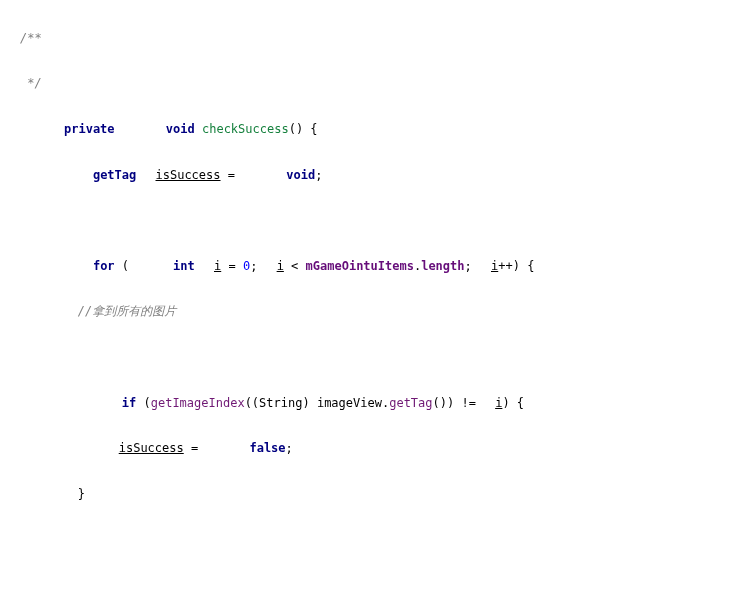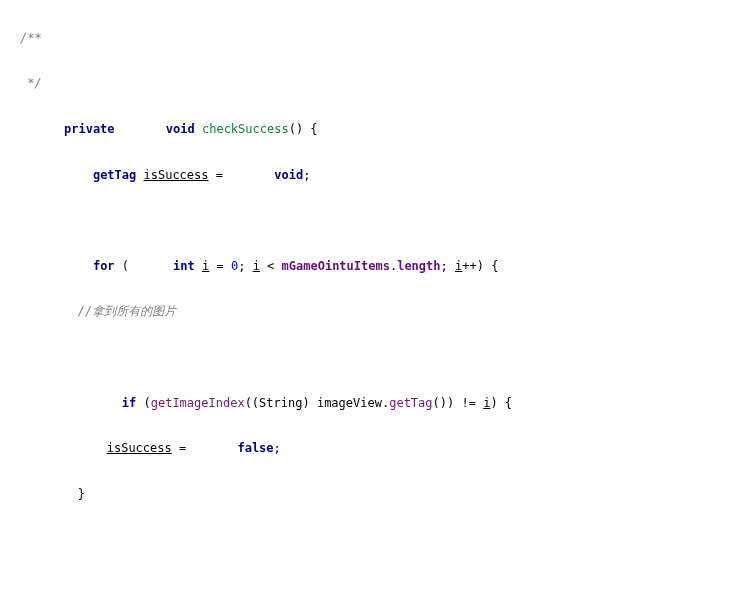--- a/index.html
+++ b/index.html
@@ -18,21 +18,21 @@
   .line {
     display: block;
     min-height: 1.9em;
   }
   
   .c-comment { color: #808080; font-style: italic; }
   .c-keyword { color: #000080; font-weight: bold; padding-left: 44px; }
   .c-method-decl { color: #15803d; }
   .c-field { color: #660e7a; font-weight: bold; }
   .c-local { color: #000; }
-  .c-local-u { color: #000; text-decoration: underline; }
+  .c-local-u { color: #000; text-decoration: underline; margin-left: 12px; }
   .c-num { color: #0000ff; }
   .c-paren { color: #000; }
   .c-op { color: #000; }
   .c-method { color: #701a75; }
 </style>
 </head>
 <body>
 
 <div class="editor">
 <span class="line"><span class="c-comment">/**</span></span>

